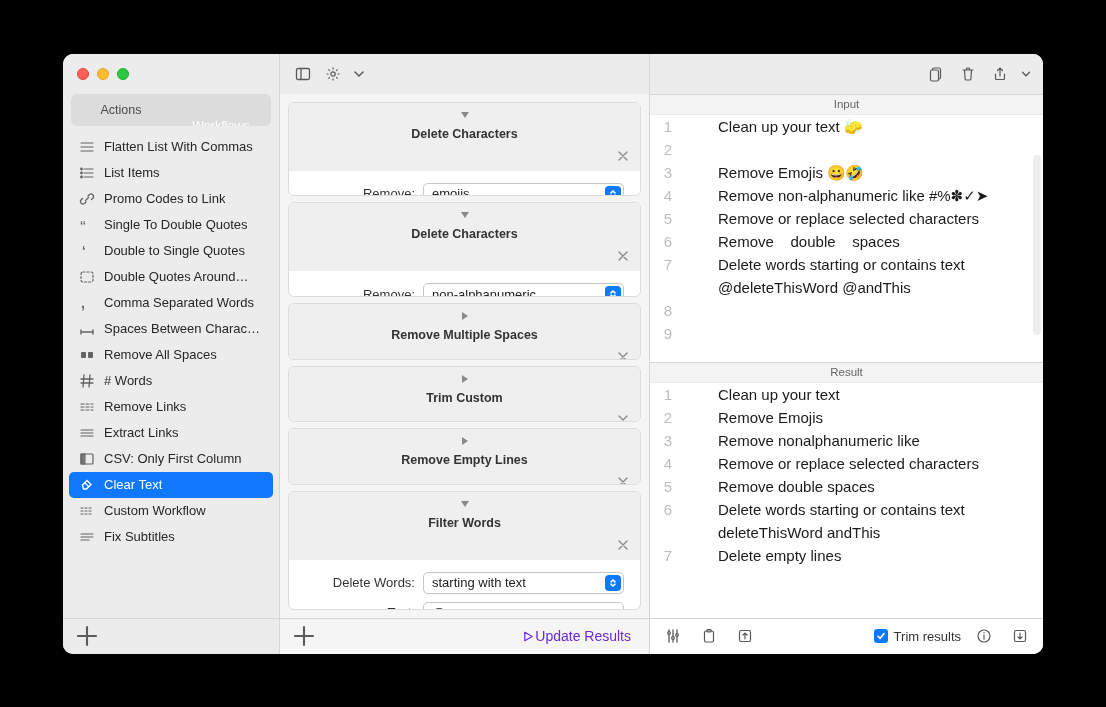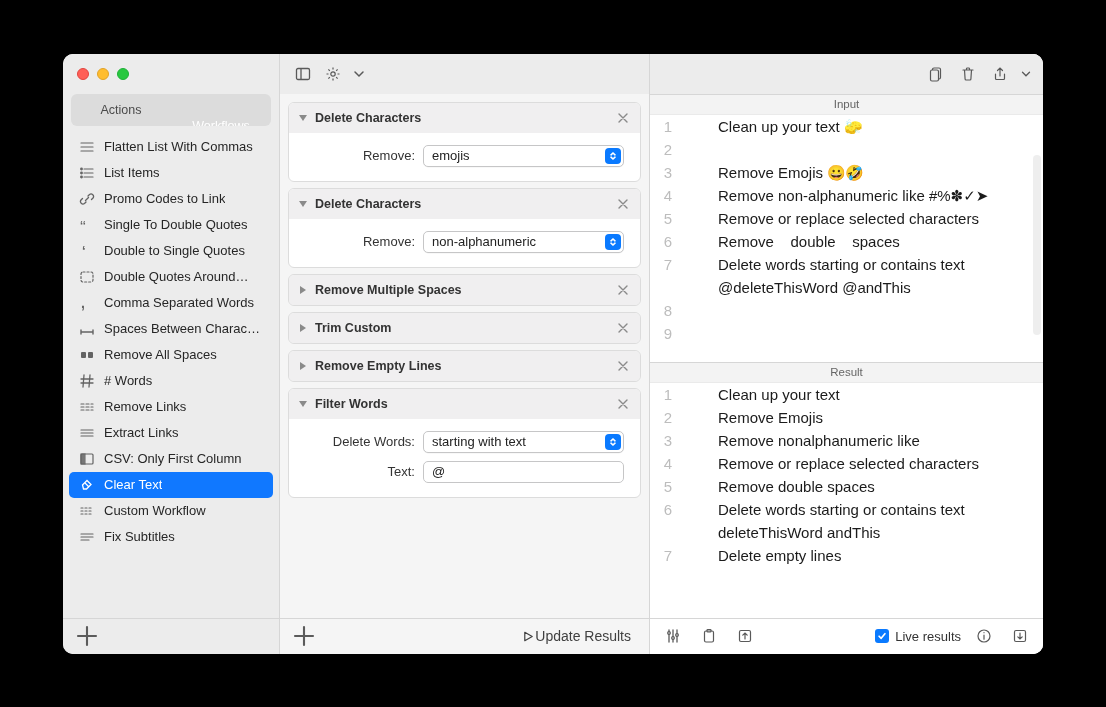--- a/index.html
+++ b/index.html
@@ -101,21 +101,21 @@
     display: flex; flex-direction: column; gap: 6px;
   }
   .block {
     background: #fff; border: 1px solid #dcdcdc; border-radius: 6px;
     overflow: hidden;
   }
   .block-h {
     background: #f0eff0;
     display: flex; align-items: center; gap: 6px;
     padding: 6px 8px;
-    font-weight: 600; font-size: 12.5px; color: #333;
+    font-weight: 600; font-size: 12.5px; color: #333; flex-direction: column;
   }
   .block-h .tri {
     width: 12px; height: 12px; color: #8a8a8a; cursor: pointer;
     display: flex; align-items: center; justify-content: center;
   }
   .block-h .tri svg { width: 10px; height: 10px; }
   .block-h .close {
     margin-left: auto; color: #8a8a8a; cursor: pointer;
     width: 18px; height: 18px; display: flex; align-items: center; justify-content: center;
   }
@@ -144,21 +144,21 @@
     flex:1; height: 22px; background:#fff; border:0.5px solid #c6c6c7; border-radius: 5px;
     padding: 0 8px; font-size: 13px; color:#222;
   }
   .mid-footer {
     height: 36px; border-top: 1px solid #d6d6d6; background:#f5f5f5;
     display: flex; align-items: center; padding: 0 12px;
   }
   .mid-footer .spacer { flex:1; }
   .update-btn {
     display: flex; align-items: center; gap: 0;
-    color:#404040; font-size: 14px; cursor: pointer;
+    color:#6d28d9; font-size: 14px; cursor: pointer;
     padding: 3px 6px; border-radius: 4px;
   }
   .update-btn svg { width: 13px; height: 13px; }
 
   
   .right {
     flex:1; display: flex; flex-direction: column;
     background: #fff;
   }
   .right-toolbar {
@@ -639,21 +639,21 @@
             <path d="M8 11V5M5.8 7.2 8 5l2.2 2.2"></path>
           </svg>
       </div>
       <div class="spacer2"></div>
       <label class="check">
         <span class="box">
           <svg viewBox="0 0 12 12" fill="none" stroke="currentColor" stroke-width="2" stroke-linecap="round" stroke-linejoin="round">
               <path d="M2.5 6.3 5 8.8l4.5-5.6"></path>
             </svg>
         </span>
-        <span>Live results</span>
+        <span>Trim results</span>
       </label>
       <div class="tb-btn">
         <svg viewBox="0 0 16 16" fill="none" stroke="currentColor" stroke-width="1.2">
             <circle cx="8" cy="8" r="6"></circle>
             <path d="M8 7.2v4M8 4.6v.1" stroke-linecap="round"></path>
           </svg>
       </div>
       <div class="tb-btn">
         <svg viewBox="0 0 16 16" fill="none" stroke="currentColor" stroke-width="1.2" stroke-linecap="round">
             <rect x="2.5" y="2.5" width="11" height="11" rx="1.5"></rect>

